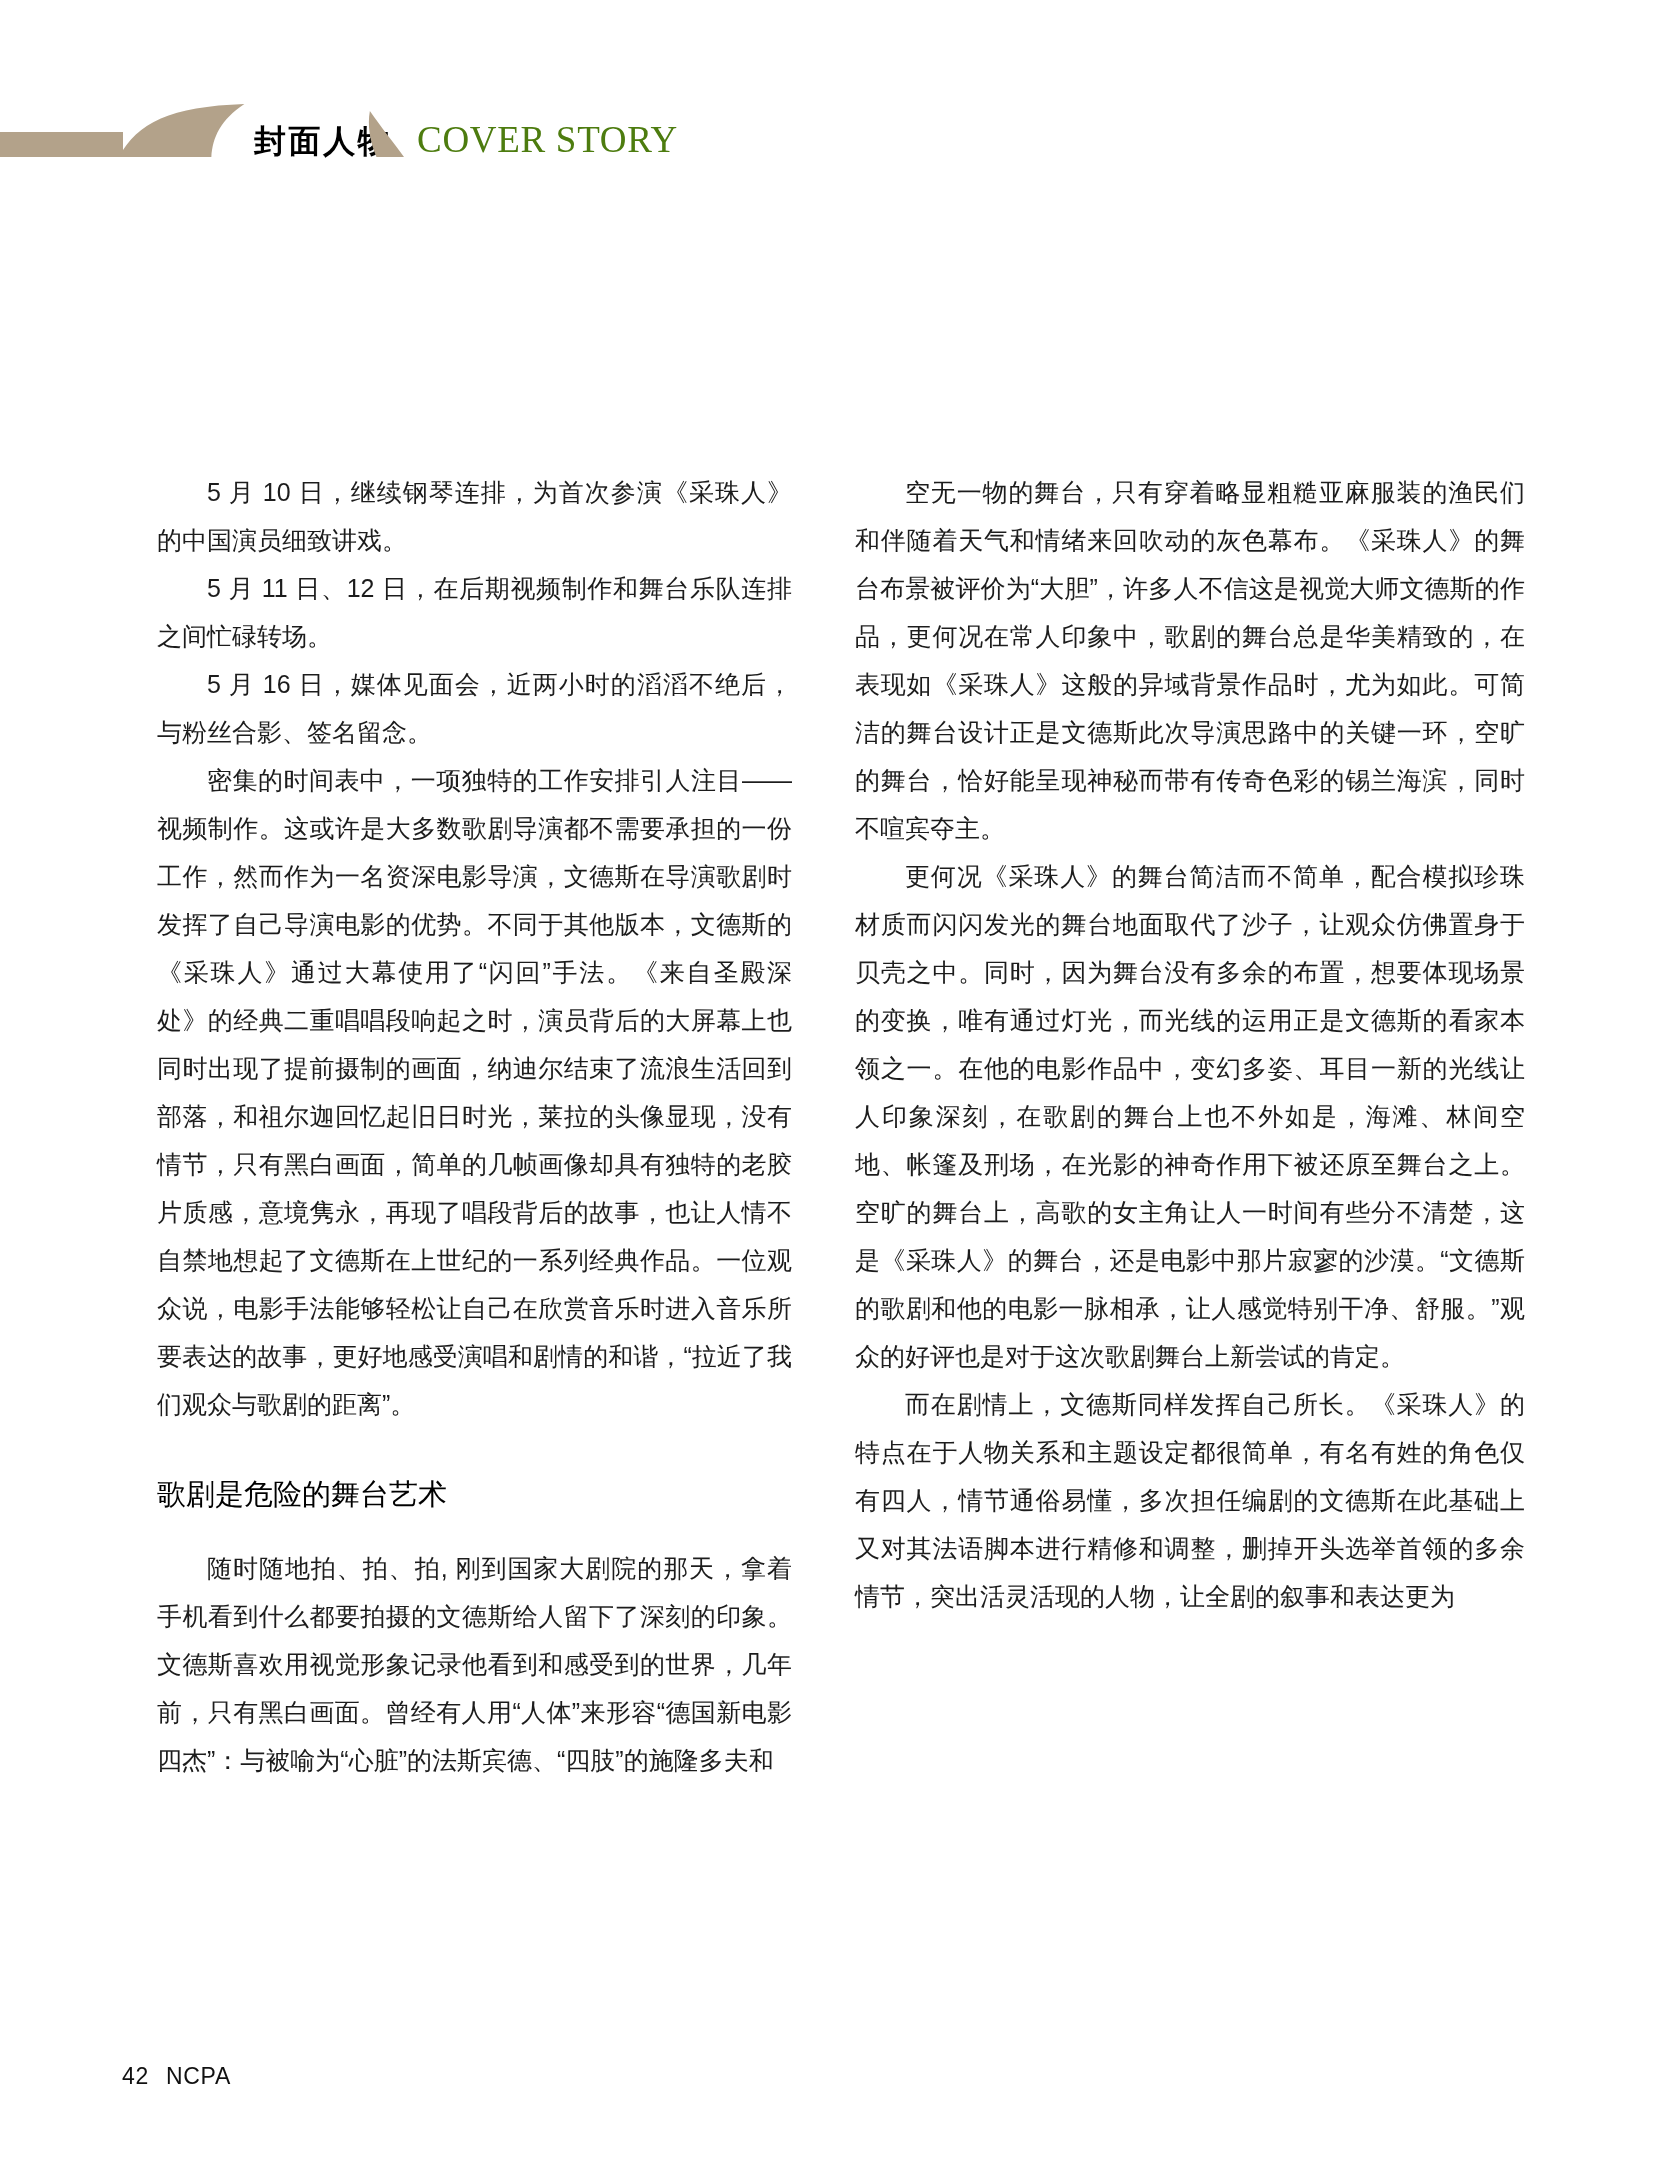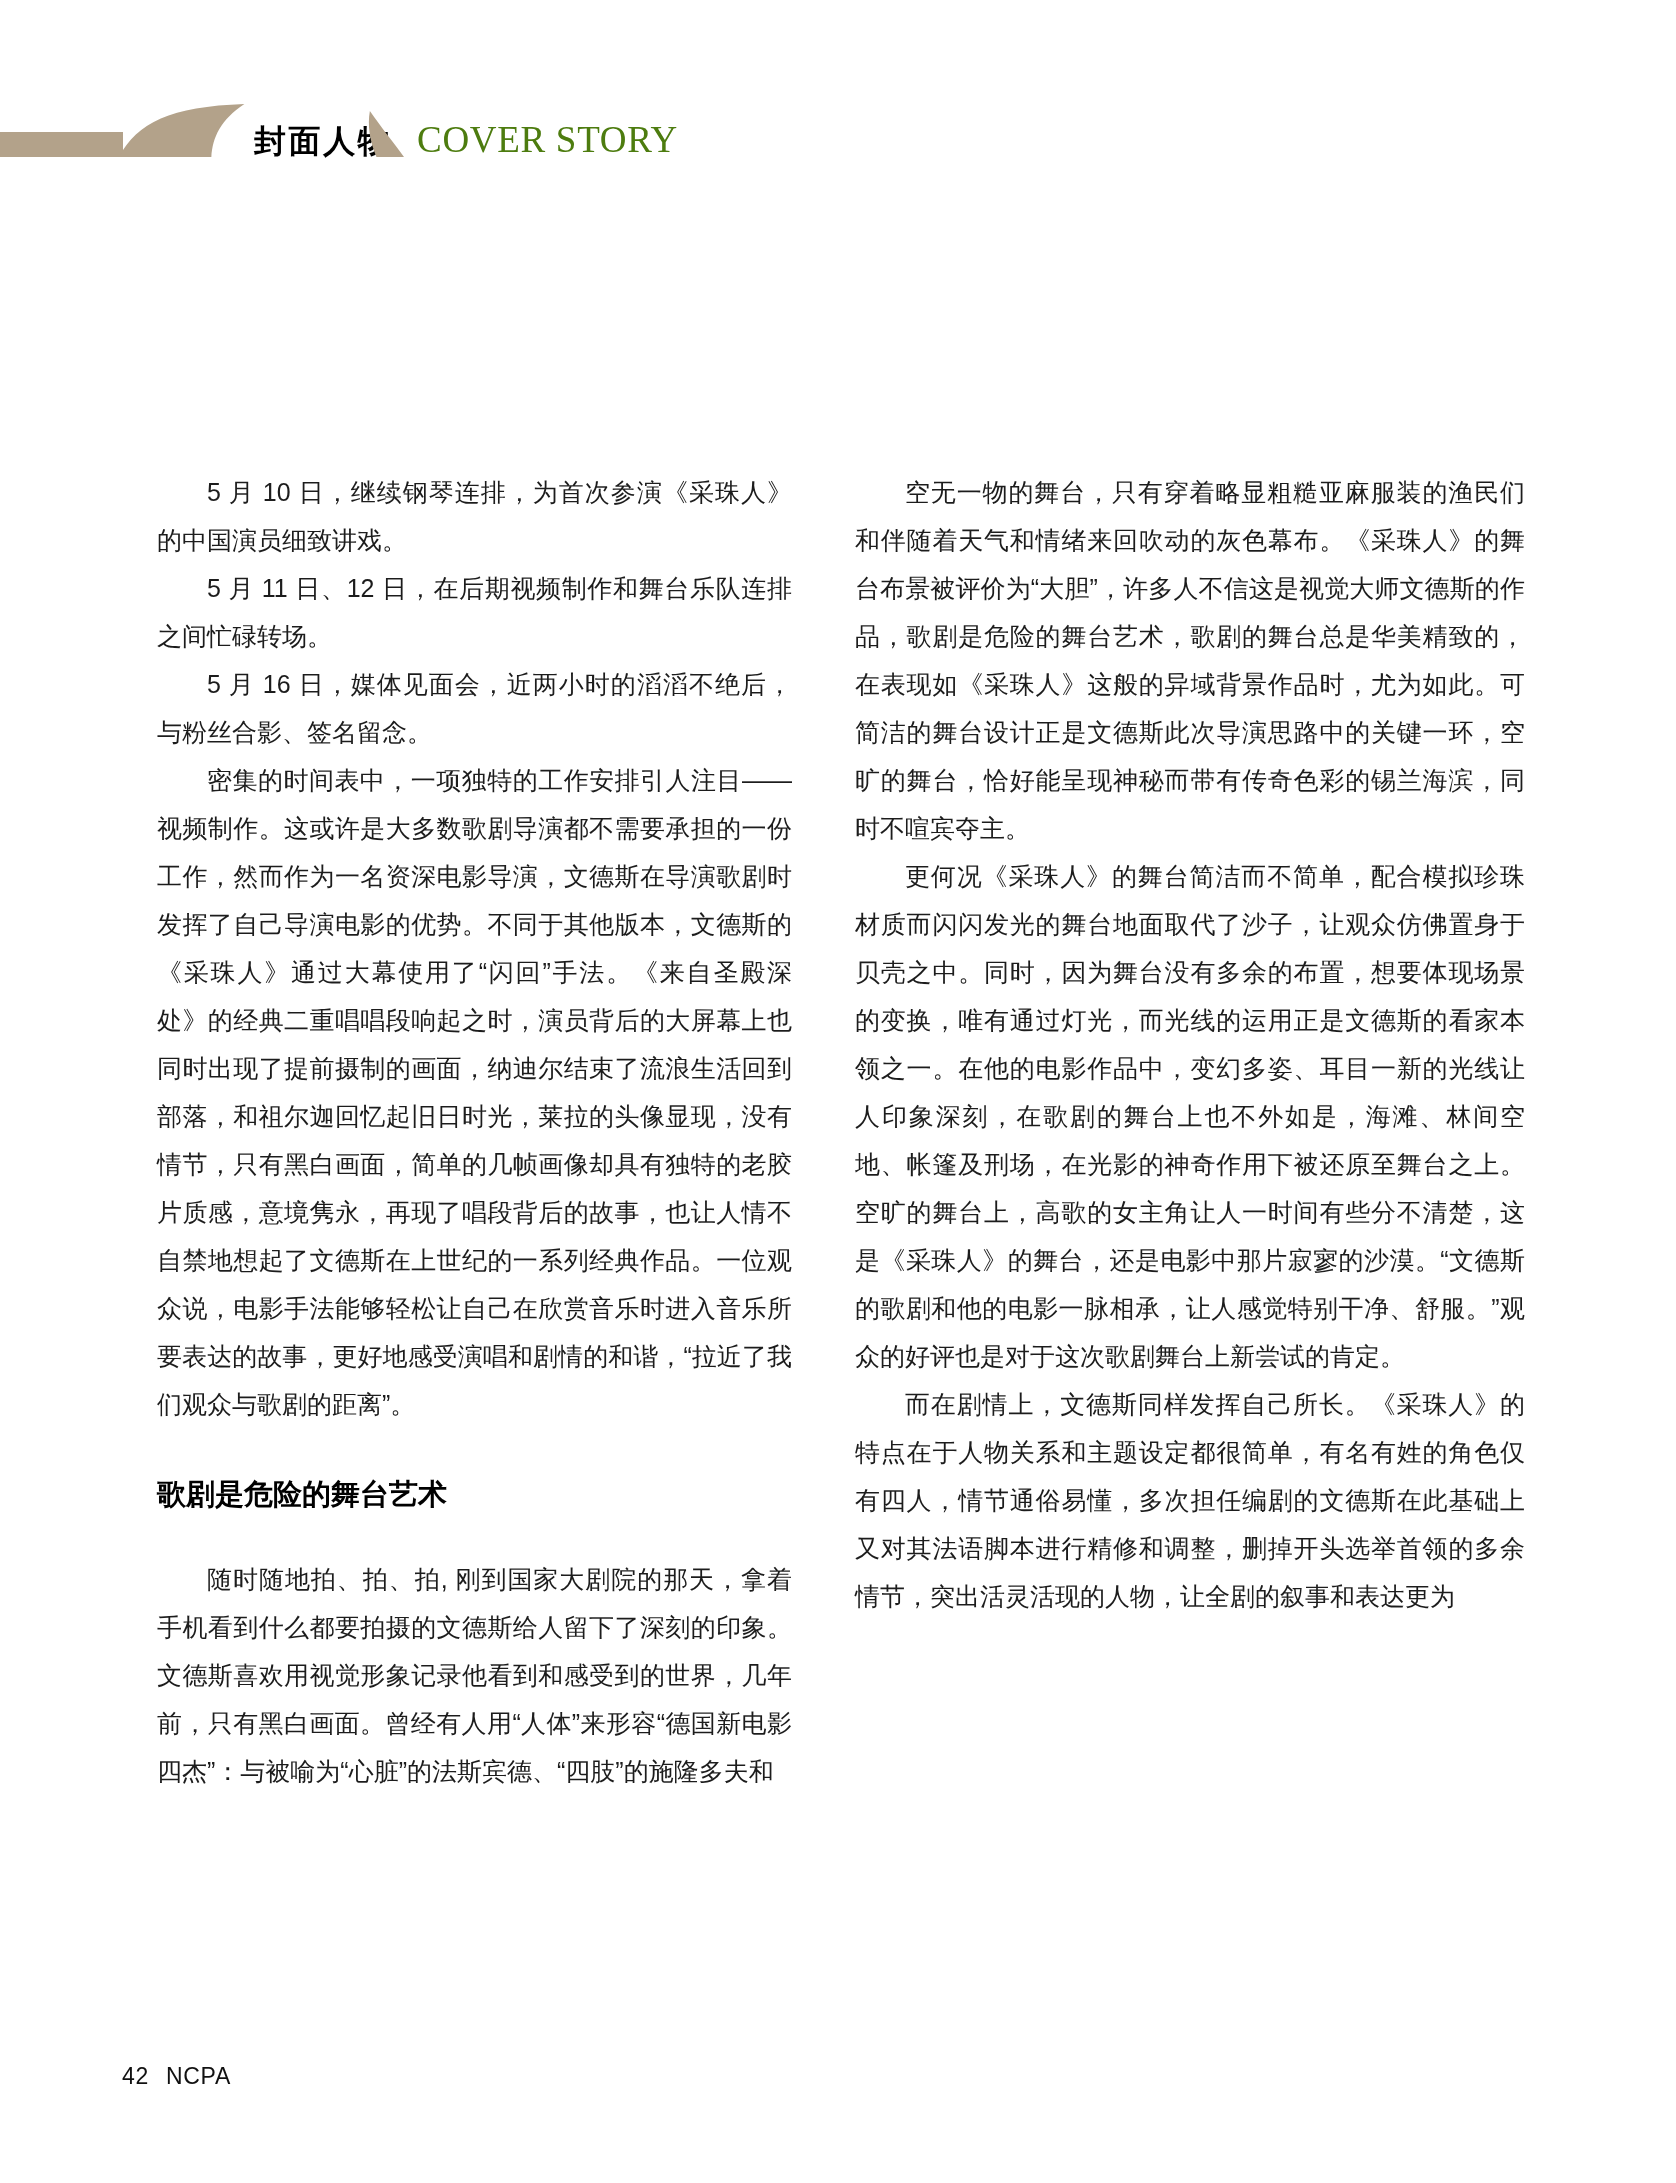--- a/index.html
+++ b/index.html
@@ -38,22 +38,22 @@
     position: absolute; top: 468px;
     font-size: 25px; line-height: 48px;
     text-align: justify; text-justify: inter-ideograph;
     color: #1c1c1c;
   }
   .column-left  { left: 157px;  width: 635px; }
   .column-right { left: 855px; width: 670px; }
   .column p { margin: 0; text-indent: 2em; }
   .column p.no-indent { text-indent: 0; }
   .section-heading {
-    margin: 46px 0 41px 0;
-    font-size: 29px; font-weight: 700; line-height: 40px;
+    margin: 46px 0 30px 0;
+    font-size: 29px; font-weight: 400; line-height: 40px;
     color: #000; text-indent: 0; text-align: left;
   }
 
   
   .folio {
     position: absolute; left: 122px; top: 2058px;
     font-size: 23px; line-height: 36px; color: #111;
     letter-spacing: 0.7px; white-space: nowrap;
   }
   .folio .page-num { margin-right: 17px; }
@@ -76,21 +76,21 @@
 <div class="column column-left">
   <p>5 月 10 日，继续钢琴连排，为首次参演《采珠人》的中国演员细致讲戏。</p>
   <p>5 月 11 日、12 日，在后期视频制作和舞台乐队连排之间忙碌转场。</p>
   <p>5 月 16 日，媒体见面会，近两小时的滔滔不绝后，与粉丝合影、签名留念。</p>
   <p>密集的时间表中，一项独特的工作安排引人注目——视频制作。这或许是大多数歌剧导演都不需要承担的一份工作，然而作为一名资深电影导演，文德斯在导演歌剧时发挥了自己导演电影的优势。不同于其他版本，文德斯的《采珠人》通过大幕使用了“闪回”手法。《来自圣殿深处》的经典二重唱唱段响起之时，演员背后的大屏幕上也同时出现了提前摄制的画面，纳迪尔结束了流浪生活回到部落，和祖尔迦回忆起旧日时光，莱拉的头像显现，没有情节，只有黑白画面，简单的几帧画像却具有独特的老胶片质感，意境隽永，再现了唱段背后的故事，也让人情不自禁地想起了文德斯在上世纪的一系列经典作品。一位观众说，电影手法能够轻松让自己在欣赏音乐时进入音乐所要表达的故事，更好地感受演唱和剧情的和谐，“拉近了我们观众与歌剧的距离”。</p>
   <h2 class="section-heading">歌剧是危险的舞台艺术</h2>
   <p>随时随地拍、拍、拍, 刚到国家大剧院的那天，拿着手机看到什么都要拍摄的文德斯给人留下了深刻的印象。文德斯喜欢用视觉形象记录他看到和感受到的世界，几年前，只有黑白画面。曾经有人用“人体”来形容“德国新电影四杰”：与被喻为“心脏”的法斯宾德、“四肢”的施隆多夫和</p>
 </div>
 
 <div class="column column-right">
-  <p>空无一物的舞台，只有穿着略显粗糙亚麻服装的渔民们和伴随着天气和情绪来回吹动的灰色幕布。《采珠人》的舞台布景被评价为“大胆”，许多人不信这是视觉大师文德斯的作品，歌剧是危险的舞台艺术，歌剧的舞台总是华美精致的，在表现如《采珠人》这般的异域背景作品时，尤为如此。可简洁的舞台设计正是文德斯此次导演思路中的关键一环，空旷的舞台，恰好能呈现神秘而带有传奇色彩的锡兰海滨，同时不喧宾夺主。</p>
+  <p>空无一物的舞台，只有穿着略显粗糙亚麻服装的渔民们和伴随着天气和情绪来回吹动的灰色幕布。《采珠人》的舞台布景被评价为“大胆”，许多人不信这是视觉大师文德斯的作品，更何况在常人印象中，歌剧的舞台总是华美精致的，在表现如《采珠人》这般的异域背景作品时，尤为如此。可简洁的舞台设计正是文德斯此次导演思路中的关键一环，空旷的舞台，恰好能呈现神秘而带有传奇色彩的锡兰海滨，同时不喧宾夺主。</p>
   <p>更何况《采珠人》的舞台简洁而不简单，配合模拟珍珠材质而闪闪发光的舞台地面取代了沙子，让观众仿佛置身于贝壳之中。同时，因为舞台没有多余的布置，想要体现场景的变换，唯有通过灯光，而光线的运用正是文德斯的看家本领之一。在他的电影作品中，变幻多姿、耳目一新的光线让人印象深刻，在歌剧的舞台上也不外如是，海滩、林间空地、帐篷及刑场，在光影的神奇作用下被还原至舞台之上。空旷的舞台上，高歌的女主角让人一时间有些分不清楚，这是《采珠人》的舞台，还是电影中那片寂寥的沙漠。“文德斯的歌剧和他的电影一脉相承，让人感觉特别干净、舒服。”观众的好评也是对于这次歌剧舞台上新尝试的肯定。</p>
   <p>而在剧情上，文德斯同样发挥自己所长。《采珠人》的特点在于人物关系和主题设定都很简单，有名有姓的角色仅有四人，情节通俗易懂，多次担任编剧的文德斯在此基础上又对其法语脚本进行精修和调整，删掉开头选举首领的多余情节，突出活灵活现的人物，让全剧的叙事和表达更为</p>
 </div>
 
 <div class="folio">
   <span class="page-num">42</span><span>NCPA</span>
 </div>
 
 
 </body></html>

